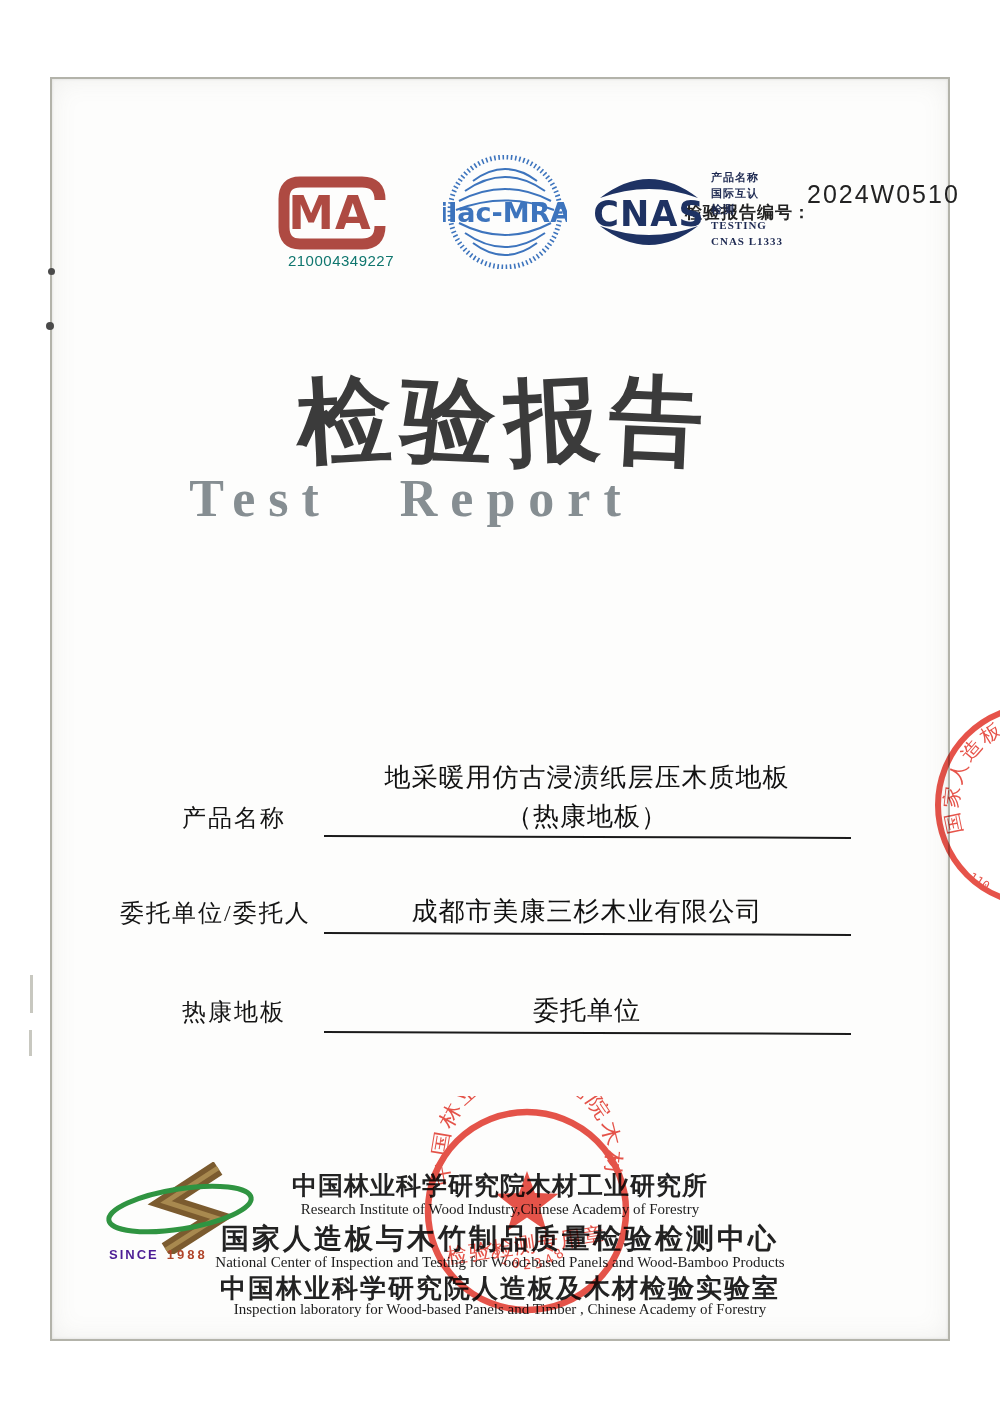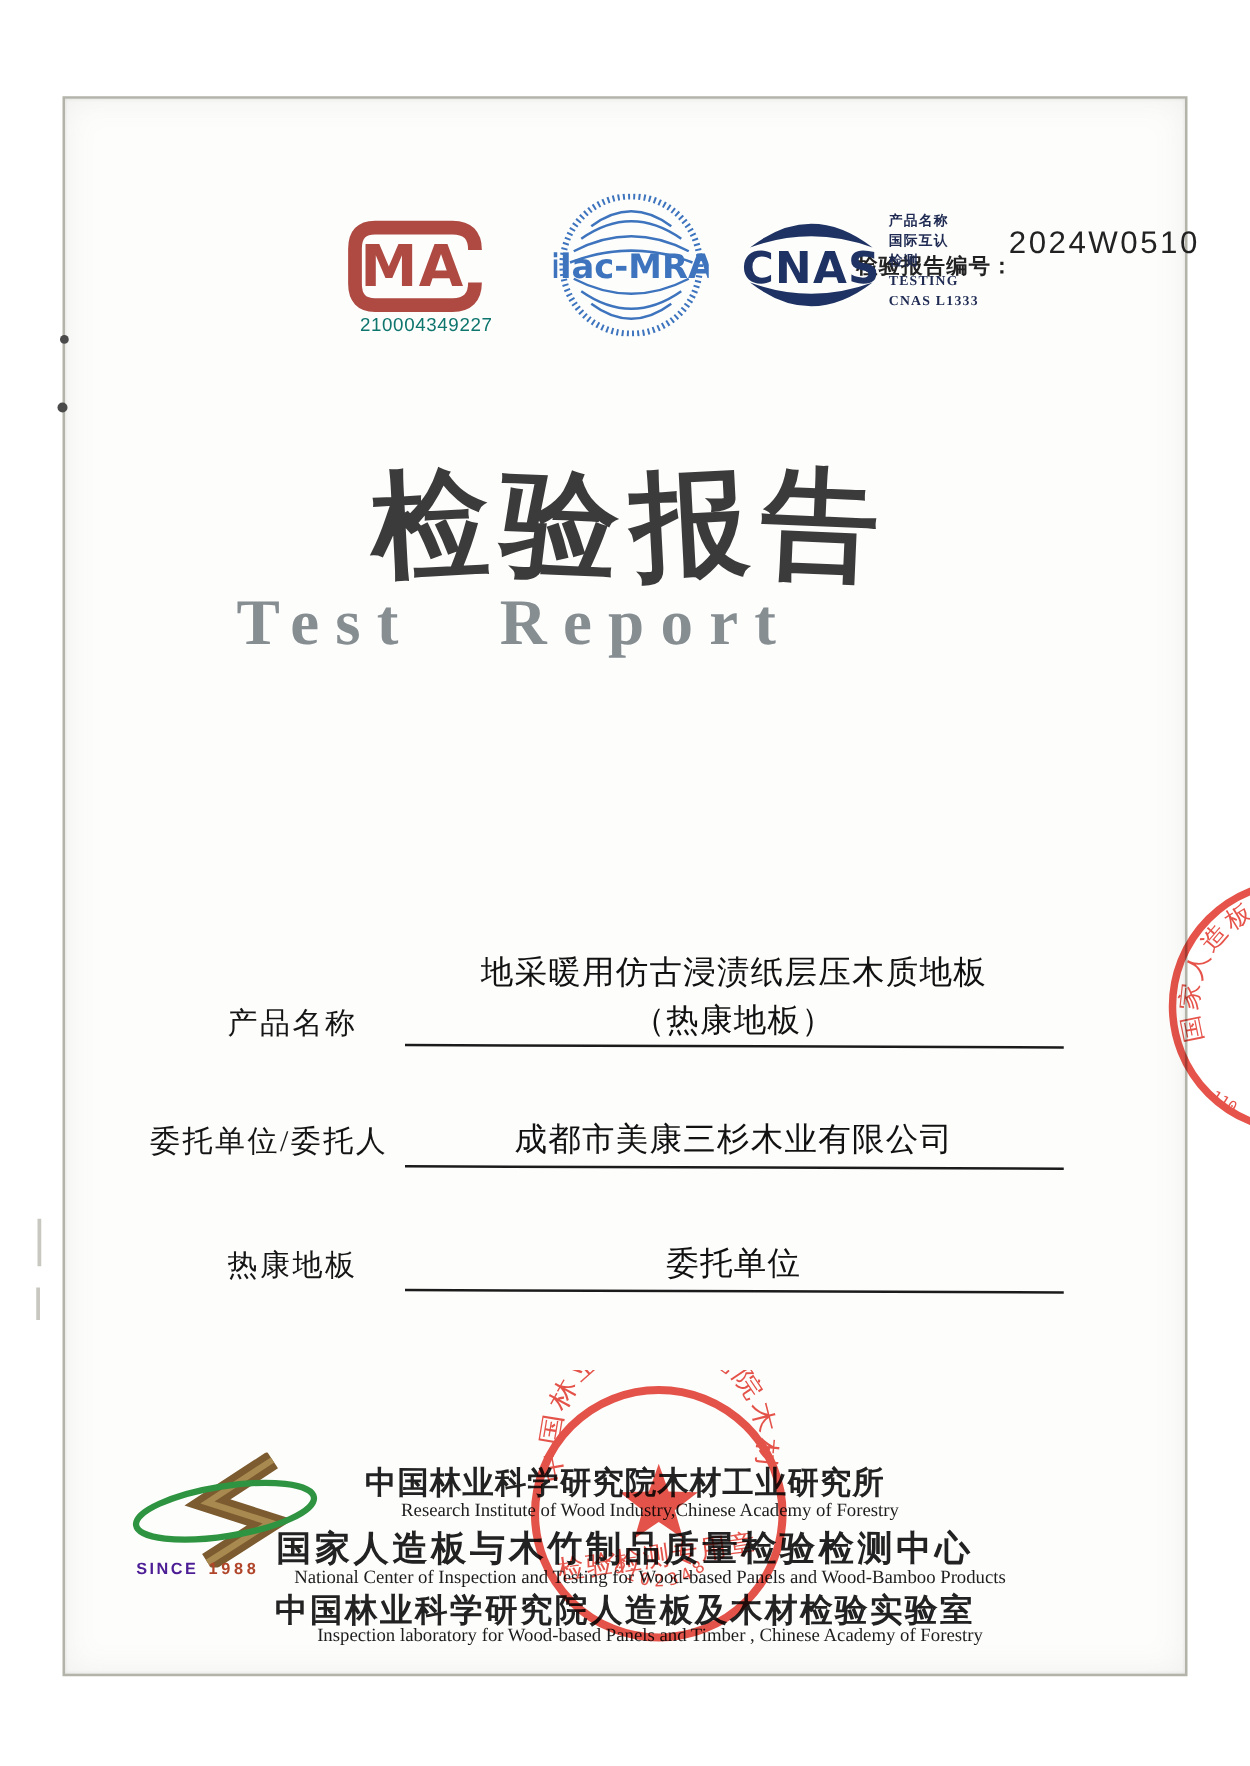--- a/index.html
+++ b/index.html
@@ -27,21 +27,21 @@
   .title-zh span{display:inline-block;font-family:"DejaVu Sans",sans-serif;font-weight:900;font-size:94px;line-height:1;margin:0 5px;}
   .tilt-a{transform:rotate(-3deg);}
   .tilt-b{transform:rotate(2.5deg);}
   .title-en{left:0;top:390px;width:719px;text-align:center;font-weight:bold;font-size:52px;color:#868e92;letter-spacing:13px;word-spacing:42px;}
   
   .f-label{font-size:24px;letter-spacing:2px;color:#151515;}
   .f-value{left:272px;top:0;width:526px;text-align:center;font-size:26px;letter-spacing:1px;color:#111;}
   .f-line{left:272px;width:527px;height:2px;background:#1b1b1b;}
   
   .org-zh{left:0;width:896px;text-align:center;font-weight:bold;color:#222;}
-  .org-en{left:0;width:896px;text-align:center;font-size:15px;color:#1d1d1d;padding-left:20px;}
+  .org-en{left:0;width:896px;text-align:center;font-size:15px;color:#1d1d1d;}
   .since{left:57px;top:1168px;font-family:"Liberation Sans",sans-serif;font-weight:bold;font-size:13px;letter-spacing:2px;}
   .since .w{color:#4c1d95;}
   .since .y{color:#b0452a;margin-left:8px;letter-spacing:3px;}
   .stamp{pointer-events:none;mix-blend-mode:multiply;}
   .dot{position:absolute;border-radius:50%;background:#4a4a4a;}
   .smudge{position:absolute;background:#c8c8c0;}
 </style>
 </head>
 <body>
 

